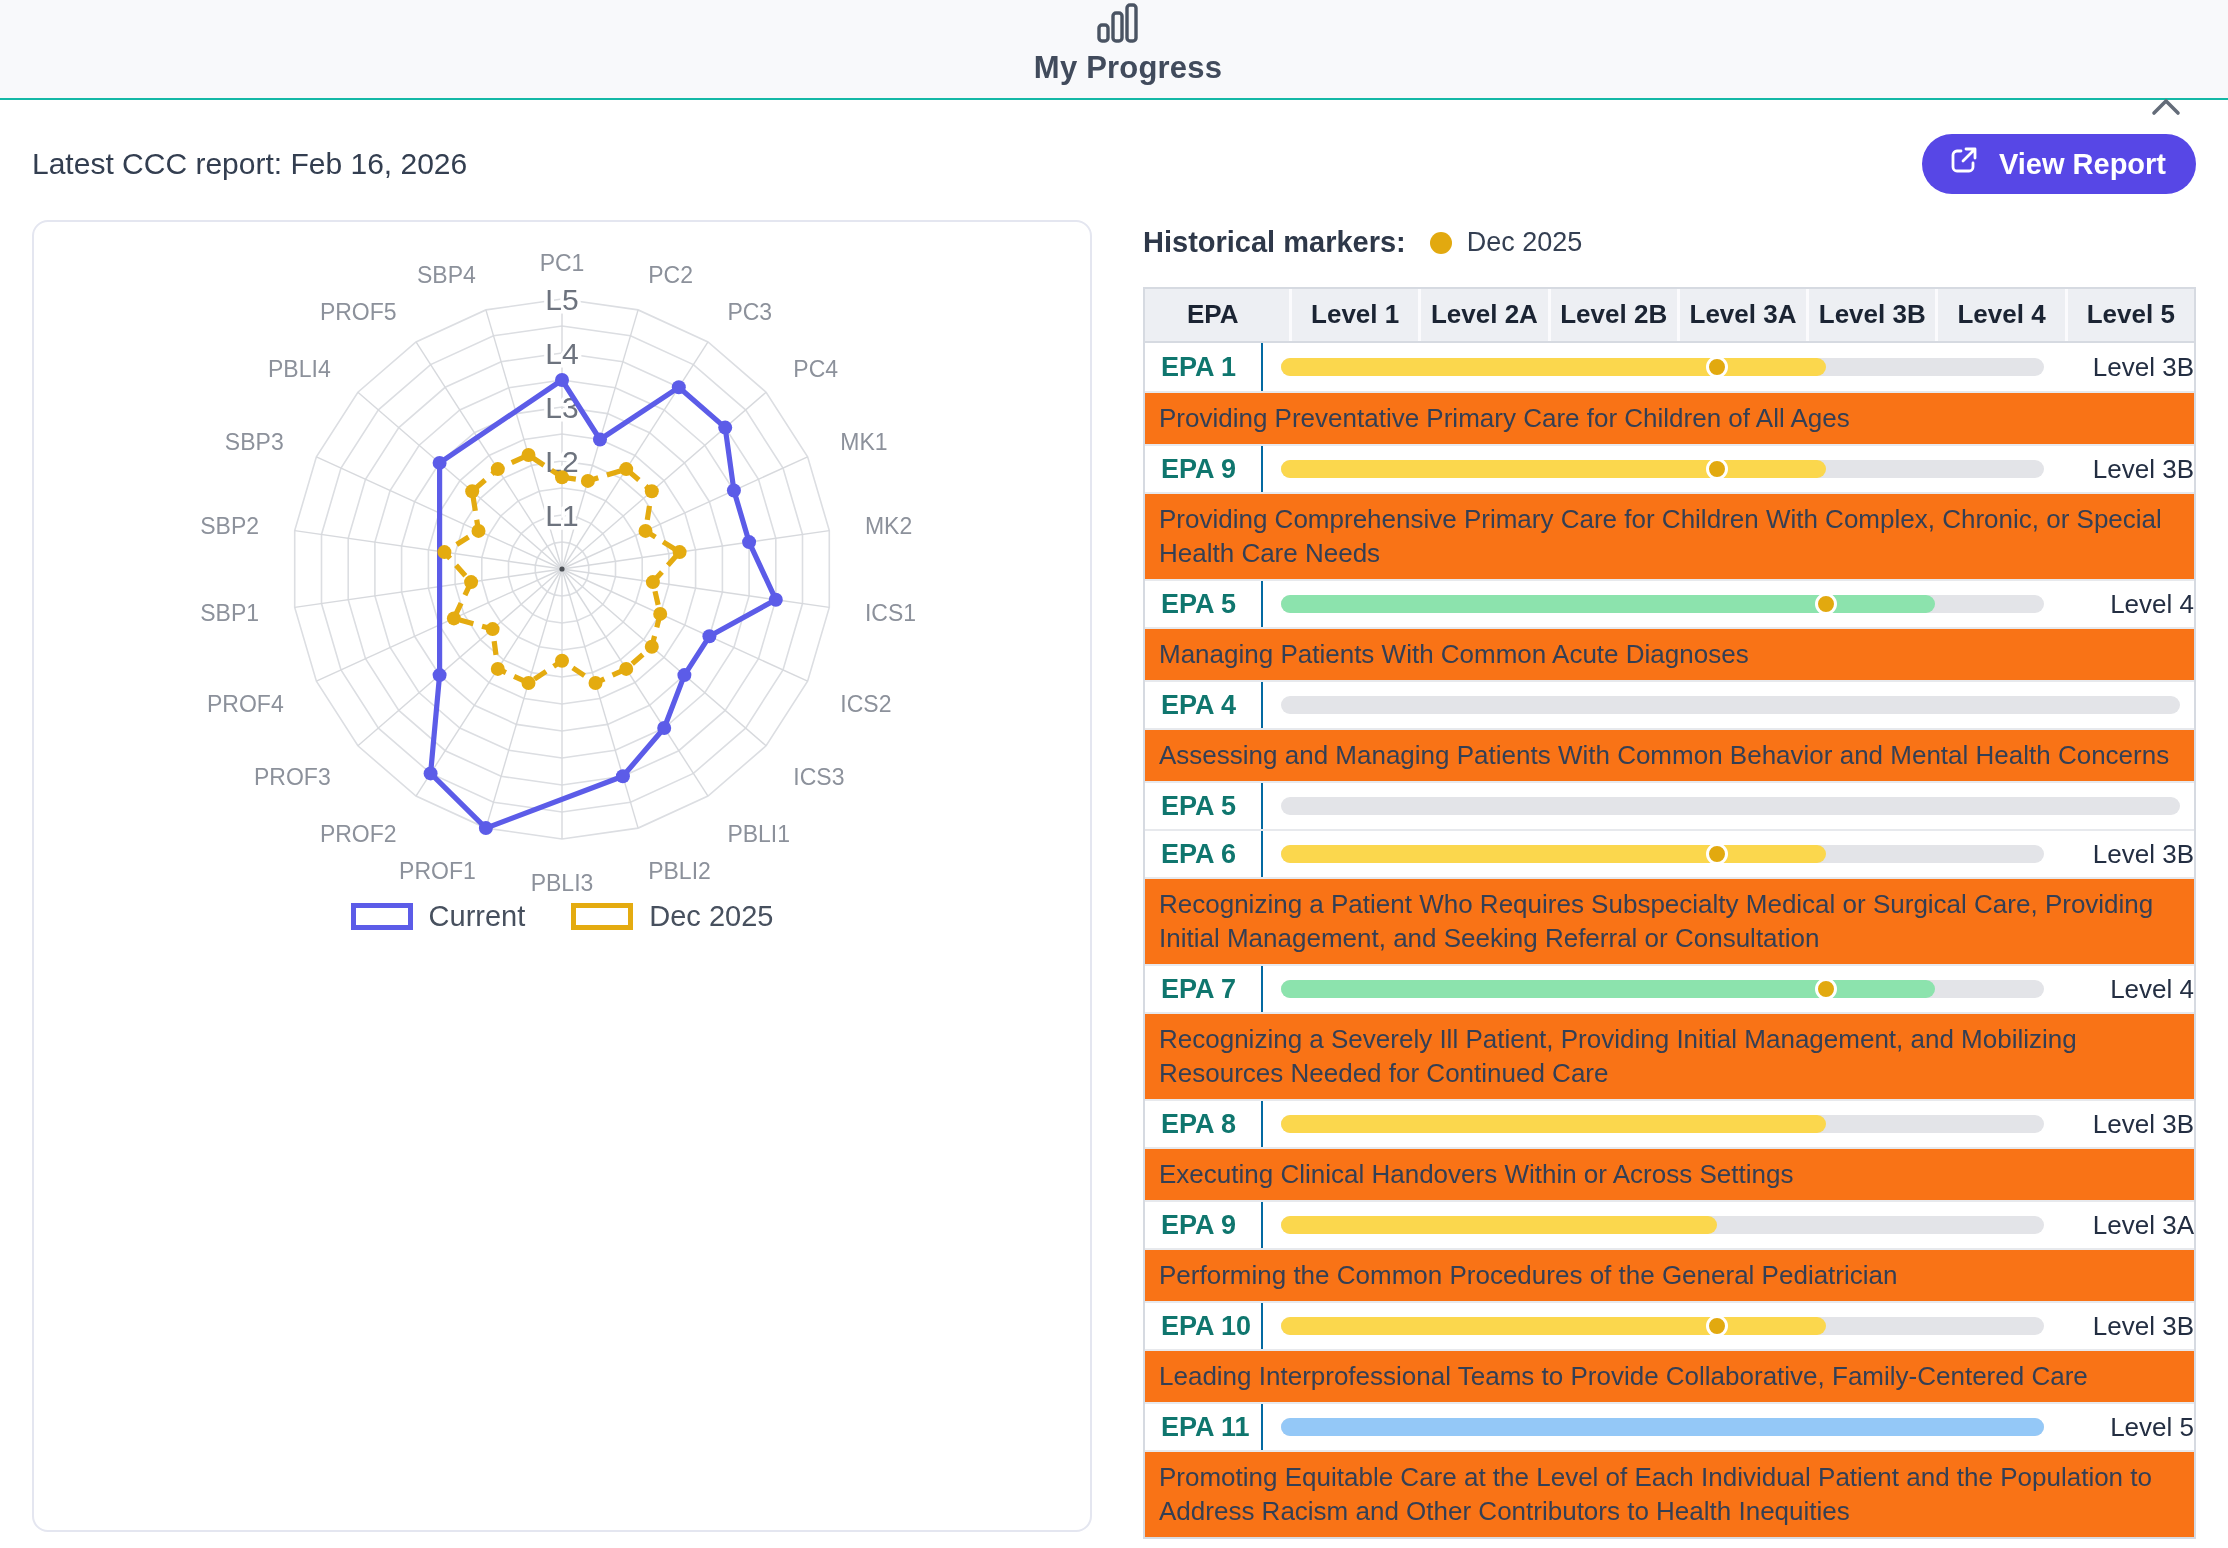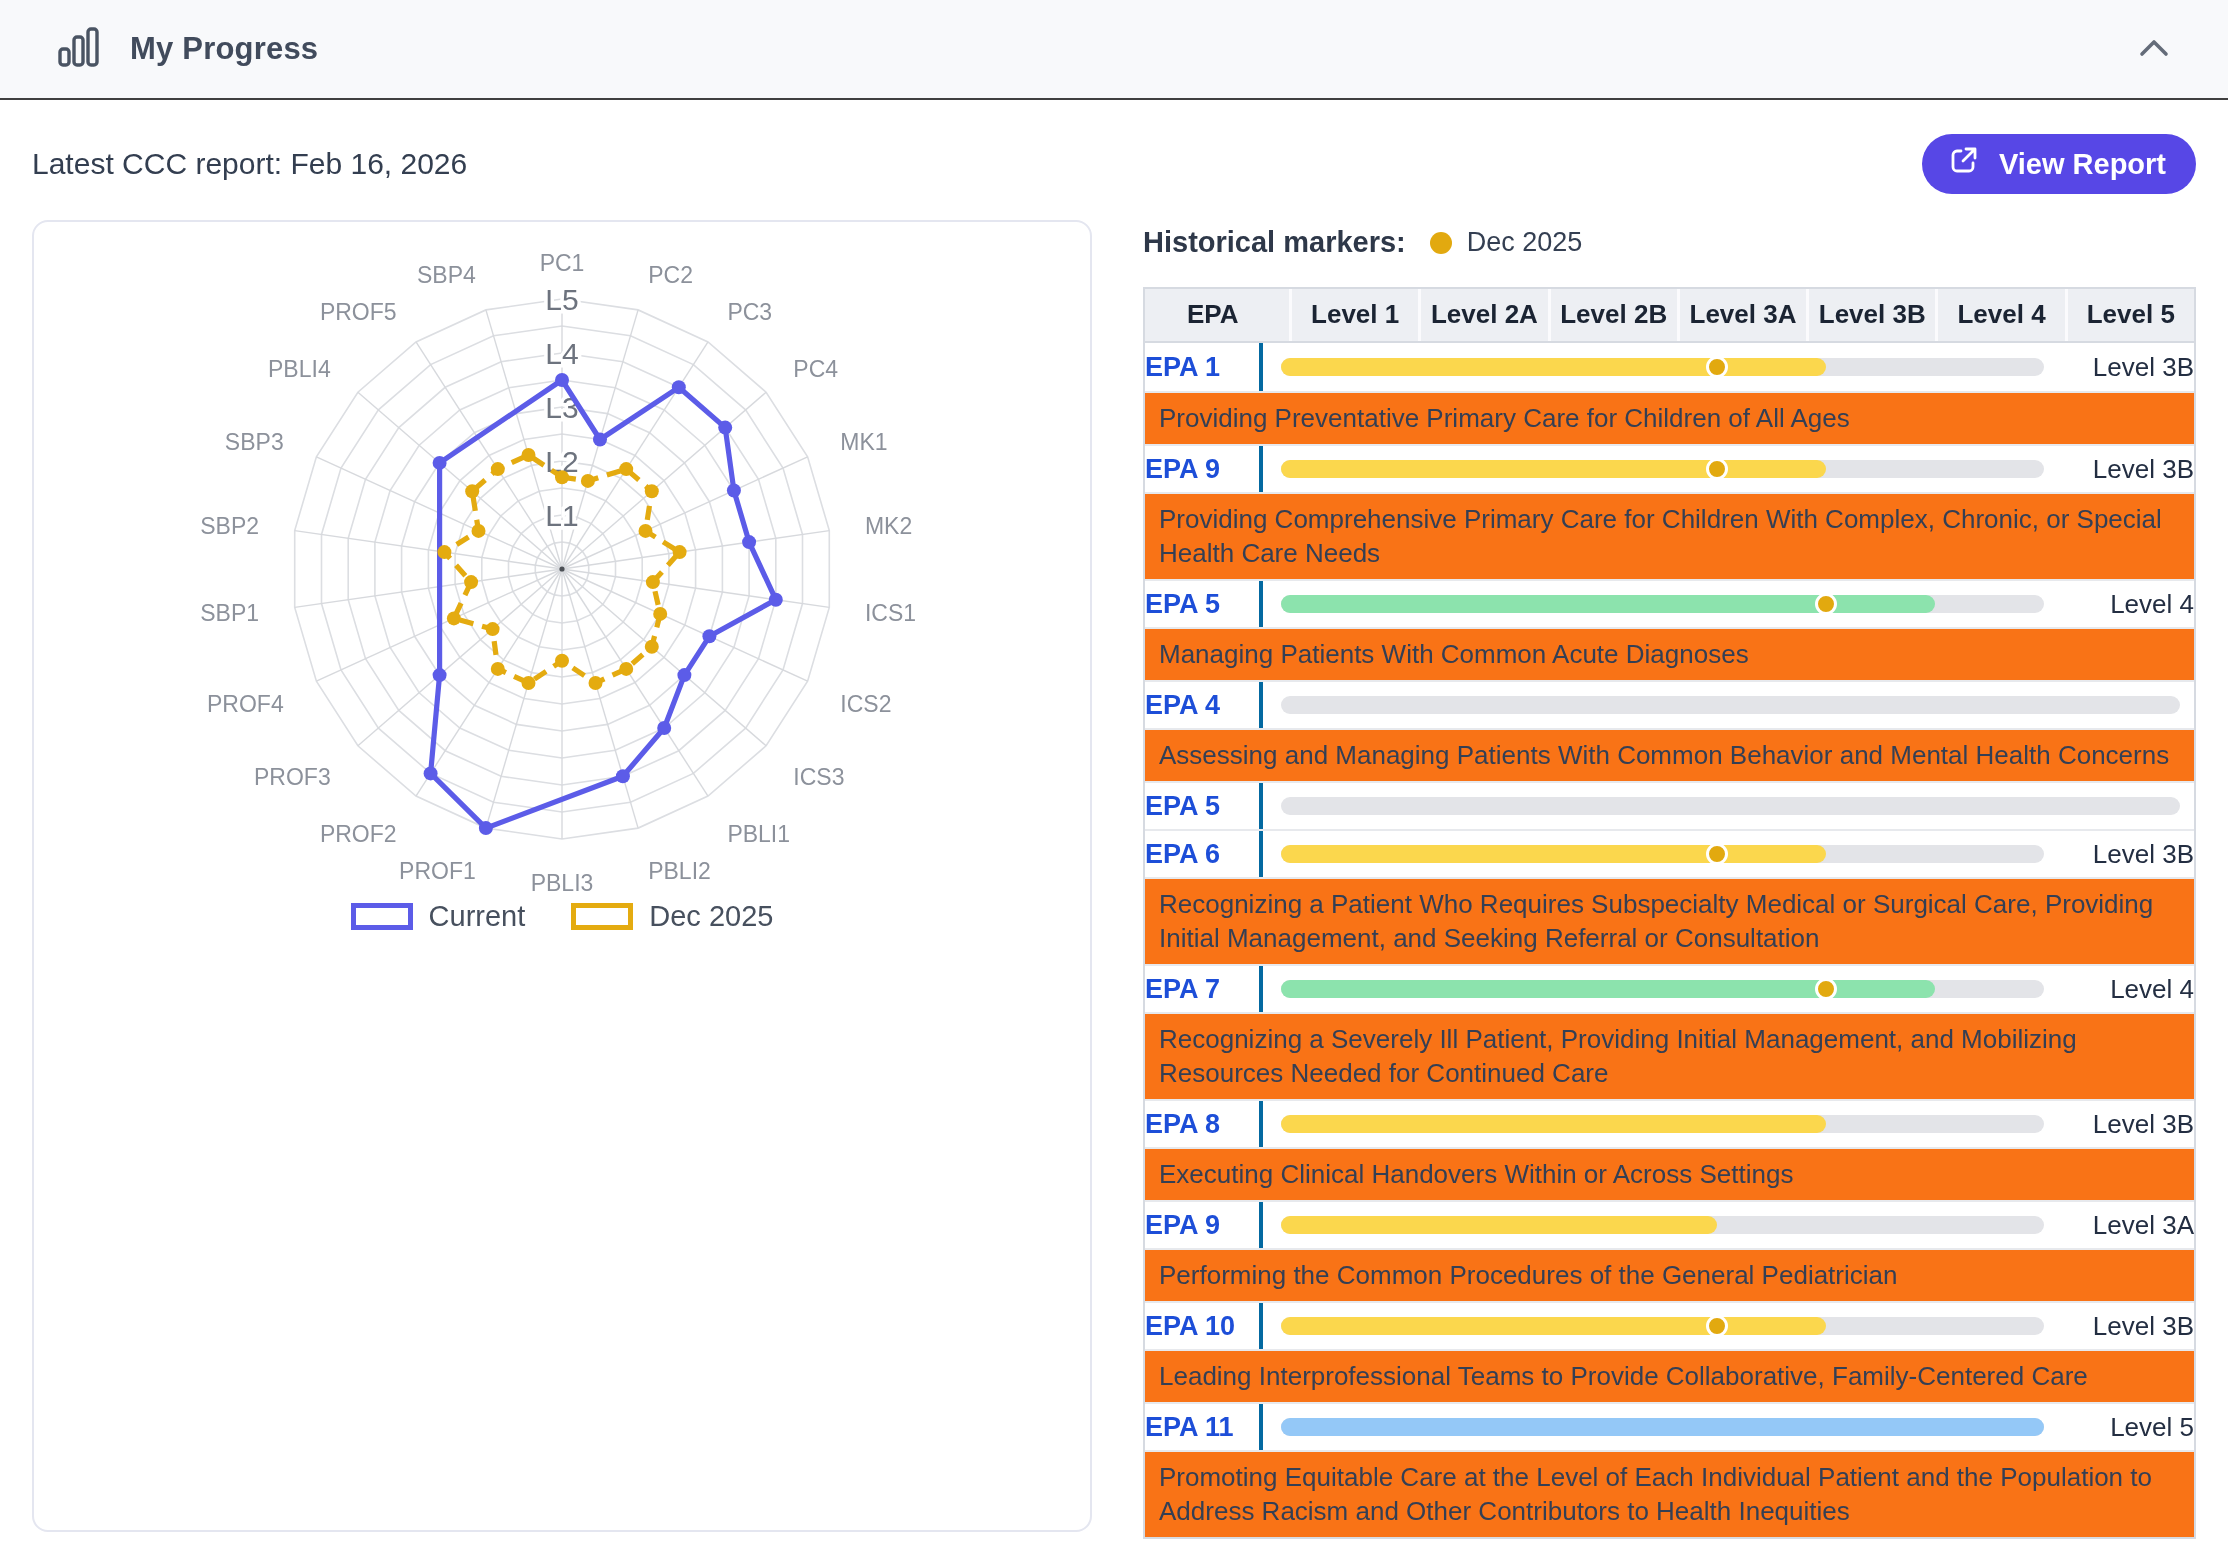--- a/index.html
+++ b/index.html
@@ -1,20 +1,20 @@
 <!DOCTYPE html>
 <html><head>
 <meta charset="utf-8">
 <style>
   * { margin:0; padding:0; box-sizing:border-box; }
   html,body { width:2228px; height:1548px; overflow:hidden; background:#fff;
     font-family:"Liberation Sans", sans-serif; }
   
-  .app-header { height:100px; background:#f8f9fb; border-bottom:2px solid #404040;
-    display:flex; align-items:center; padding:0 48px; }
+  .app-header { height:100px; background:#f8f9fb; border-bottom:2px solid #14b8a6;
+    display:flex; align-items:center; padding:0 36px;flex-direction:column; }
   .app-header .hicon { margin-left:8px; }
   .app-title { font-size:31px; font-weight:bold; color:#414b5c; margin-left:28px; letter-spacing:.2px; }
   .collapse-btn { margin-left:auto; background:none; border:none; cursor:pointer; padding:6px; }
   
   .main { padding:0 32px; }
   .report-row { margin-top:34px; display:flex; align-items:center; }
   .report-text { font-size:30px; color:#333e50; }
   .view-report-btn { margin-left:auto; background:#5747e6; color:#fff; border:none; cursor:pointer;
     height:60px; padding:0 30px 0 26px; border-radius:30px; display:flex; align-items:center; gap:20px;
     font-size:29px; font-weight:bold; font-family:inherit; }
@@ -36,22 +36,22 @@
   
   .epa-table { margin-top:28px; border:2px solid #d6dae1; }
   .thead { display:flex; background:#edeff3; border-bottom:2px solid #d6dae1; }
   .th { font-size:26px; font-weight:bold; color:#1b2433; padding:10px 0 11px;
     text-align:center; border-left:3px solid #fbfbfd; }
   .th:first-child { border-left:none; text-align:left; padding-left:16px; }
   .th-epa { width:118px; flex:none;margin-left:26px; }
   .th-lvl { flex:1; }
   .epa-row { display:flex; align-items:stretch; height:48px; border-top:2px solid #e7e9ed; background:#fff; }
   .epa-row:first-of-type { border-top:none; }
-  .epa-cell { width:118px; flex:none; display:flex; align-items:center; 
-    font-size:27px; font-weight:bold; color:#1d4ed8; border-right:4px solid #0369a1; }
+  .epa-cell { width:118px; flex:none; display:flex; align-items:center; padding-left:16px;
+    font-size:27px; font-weight:bold; color:#0f766e; border-right:2px solid #0369a1; }
   .bar-area { flex:1; display:flex; align-items:center; padding:0 14px 0 18px; min-width:0; }
   .bar-track { flex:1; height:18px; background:#e3e4e8; border-radius:10px; position:relative; }
   .bar-fill { position:absolute; left:0; top:0; height:100%; border-radius:10px; }
   .bar-marker { position:absolute; top:50%; transform:translate(-50%,-50%);
     width:22px; height:22px; border-radius:50%; border:3px solid #fff; }
   .level-label { flex:none; width:122px; margin-left:14px; text-align:right;
     font-size:26px; font-weight:500; color:#232e42; align-self:center; }
   .desc-row { border-top:2px solid #e7e9ed; background:#f97316; padding:8px 14px 9px;
     font-size:26px; color:#343f54; line-height:34px; }
 </style>

